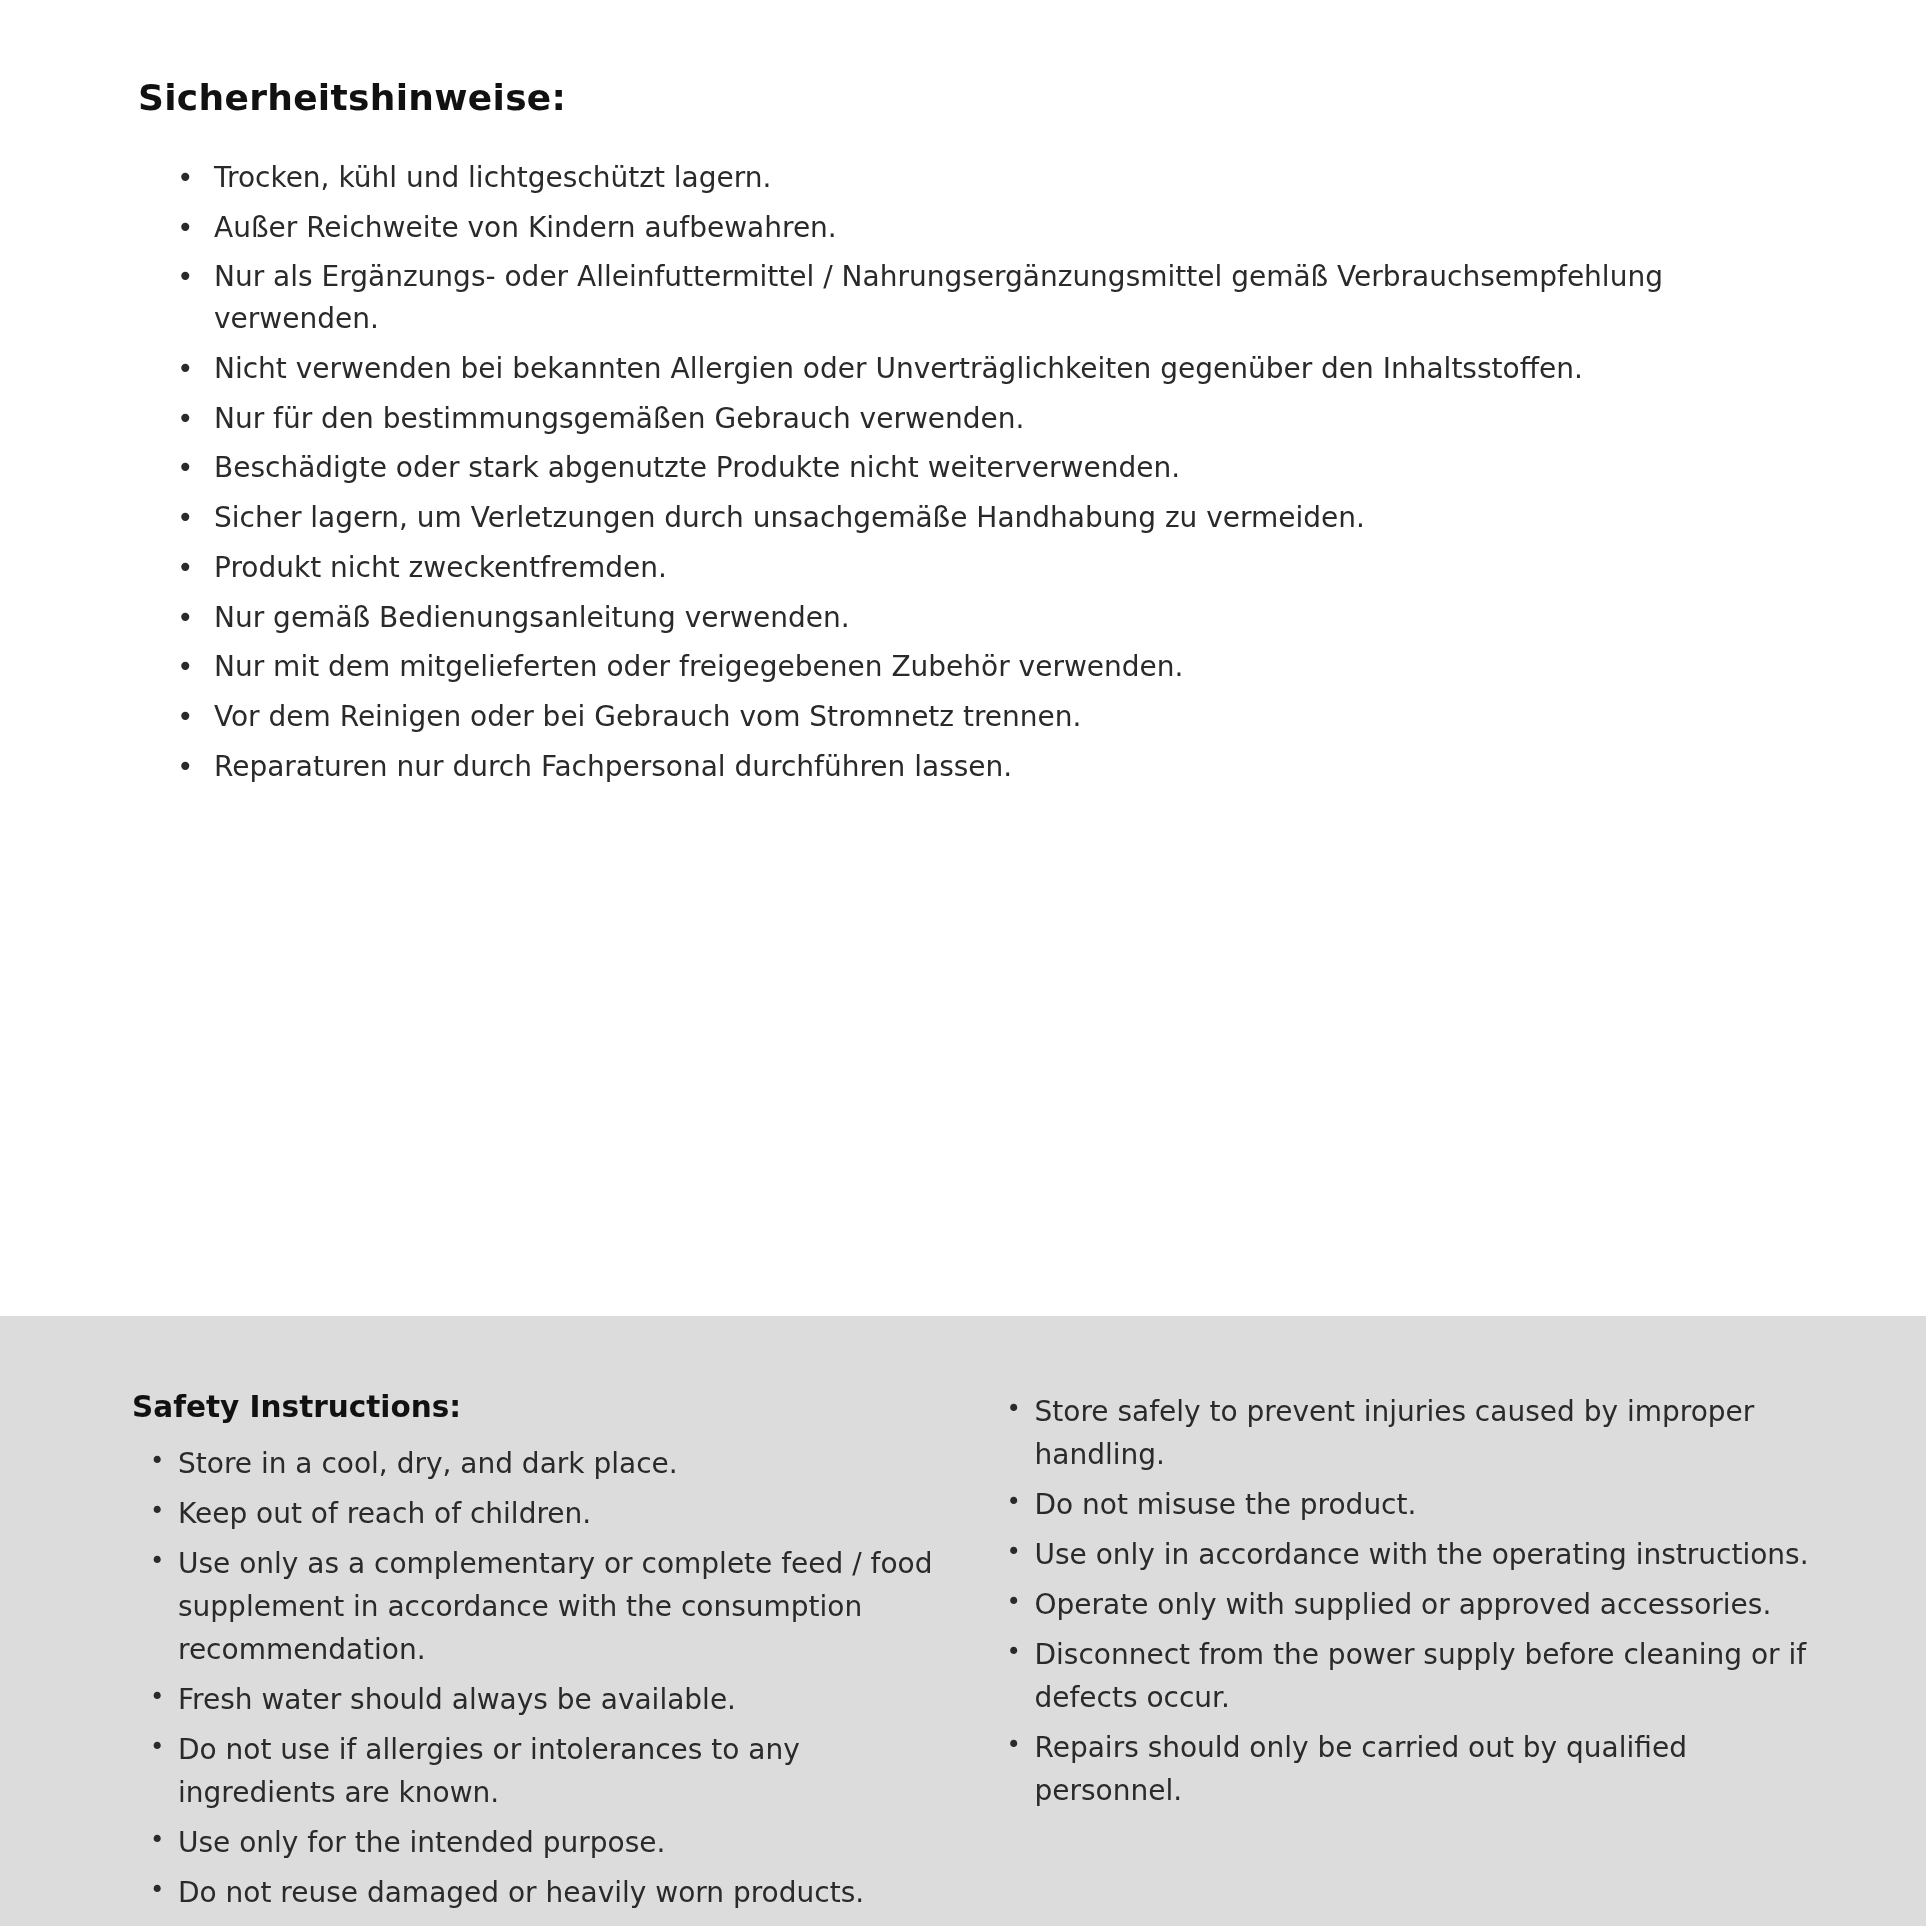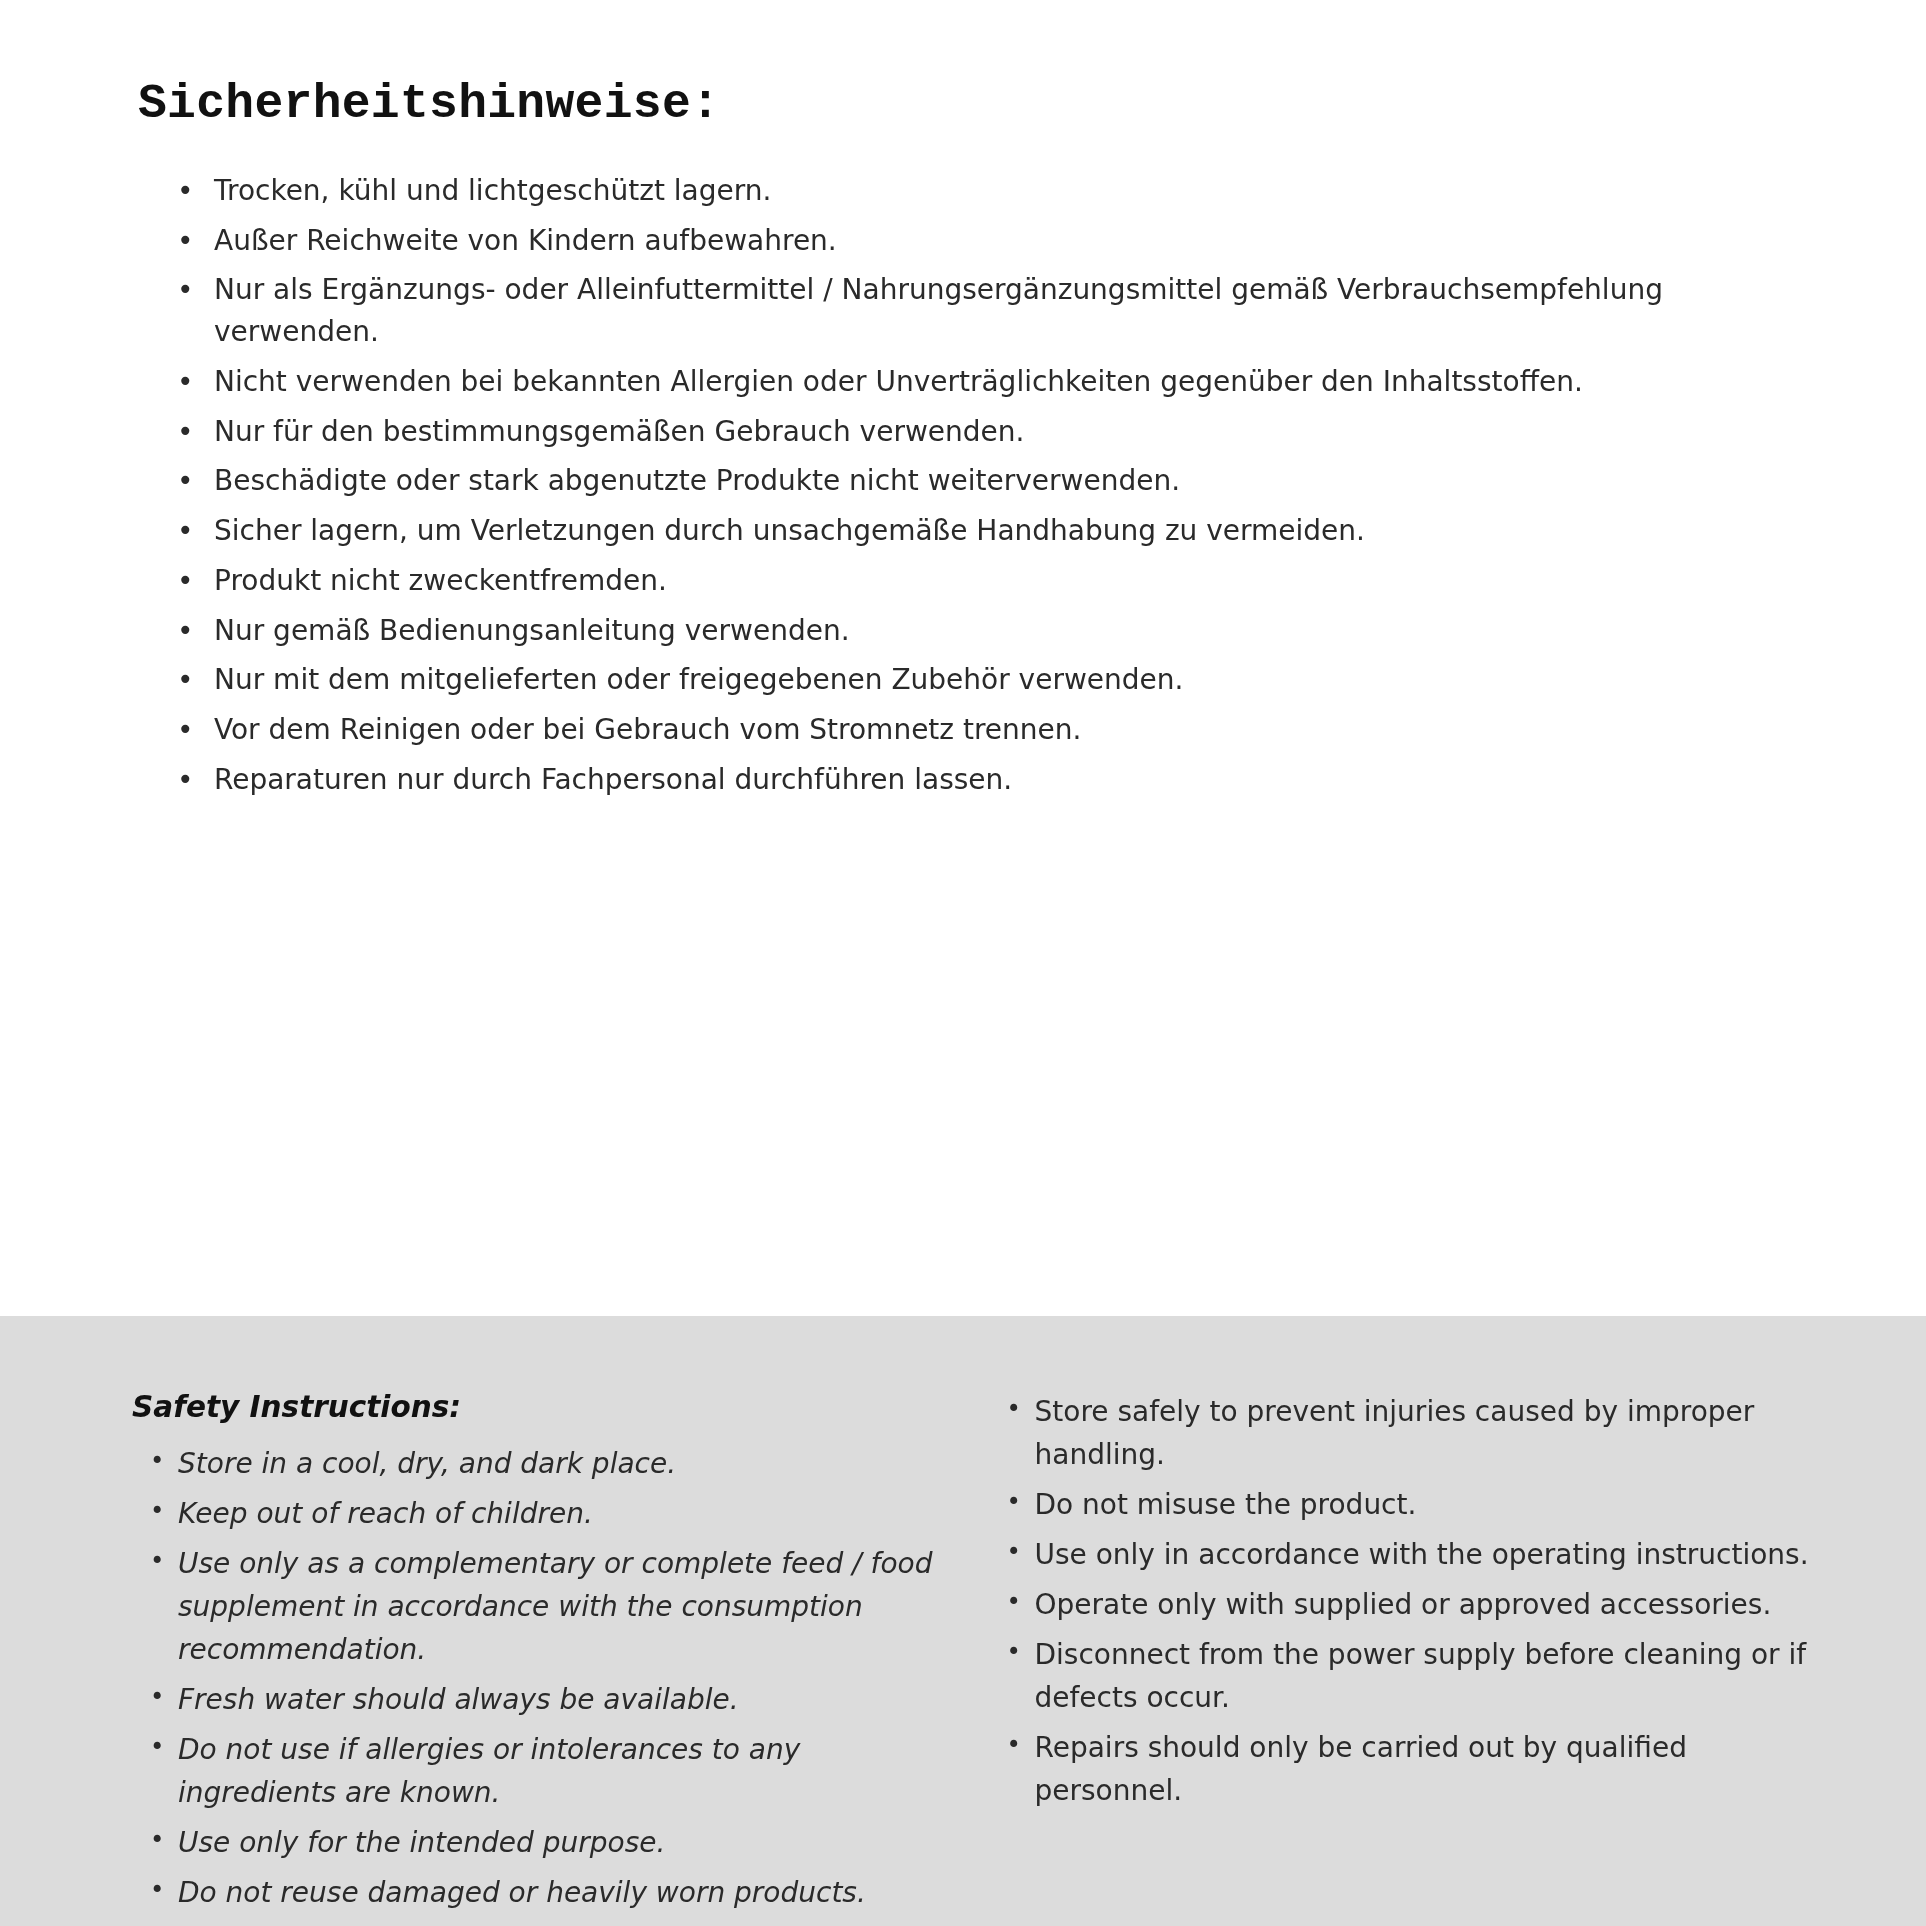--- a/index.html
+++ b/index.html
@@ -19,26 +19,25 @@
   }
 
   
   .german-section {
     background: #ffffff;
     padding: 77px 128px 0 138px;
     height: 1316px;
     flex: 0 0 auto;
   }
   .german-heading {
-    font-size: 48px;
+    font-size: 36px;
     font-weight: 700;
     letter-spacing: 0.3px;
     margin-bottom: 39px;
     color: #111111;
-    font-family: Liberation Mono, monospace;
   }
   ul.de-list {
     list-style: none;
     padding-left: 39px;
   }
   ul.de-list li {
     position: relative;
     font-size: 28px;
     line-height: 1.5;
     padding-left: 37px;
@@ -55,21 +54,21 @@
   
   .english-section {
     background: #dcdcdc;
     flex: 1 1 auto;
     padding: 74px 103px 51px 132px;
     display: flex;
     flex-direction: row;
     gap: 58px;
   }
   .en-col { flex: 1 1 0; }
-  .en-col-left { max-width: 873px; font-style: italic; }
+  .en-col-left { max-width: 873px; }
   .en-col-right { max-width: 822px; padding-top: 0; }
   .english-heading {
     font-size: 29.5px;
     font-weight: 700;
     color: #111111;
     margin-bottom: 18px;
   }
   ul.en-list {
     list-style: none;
     padding-left: 18px;

